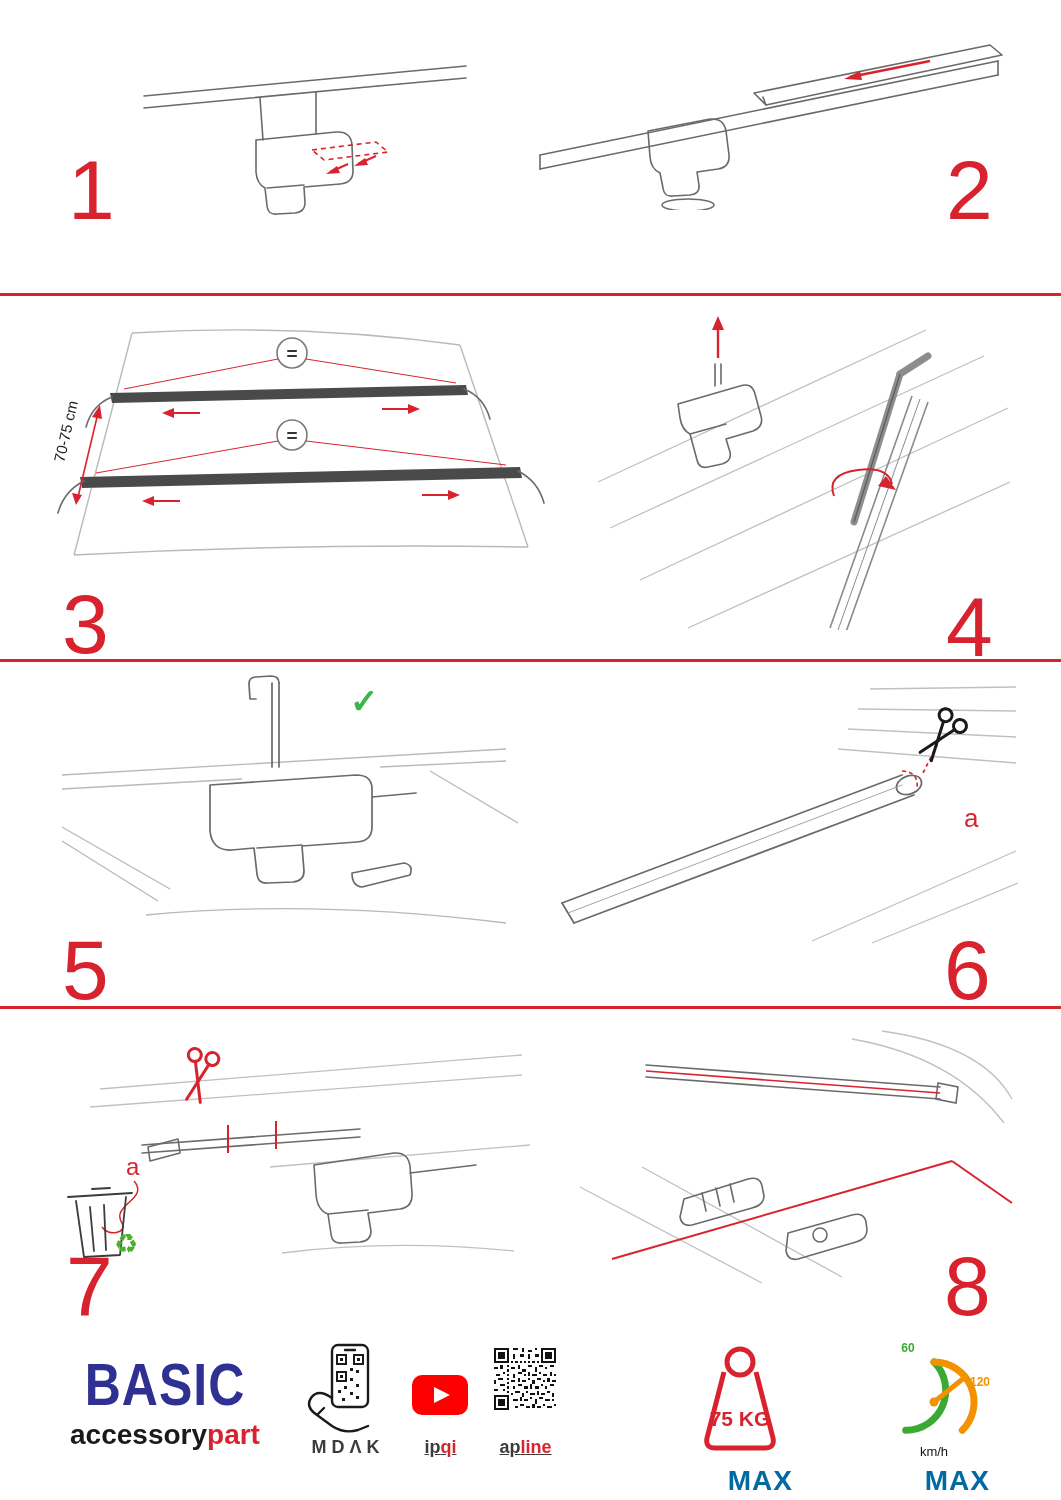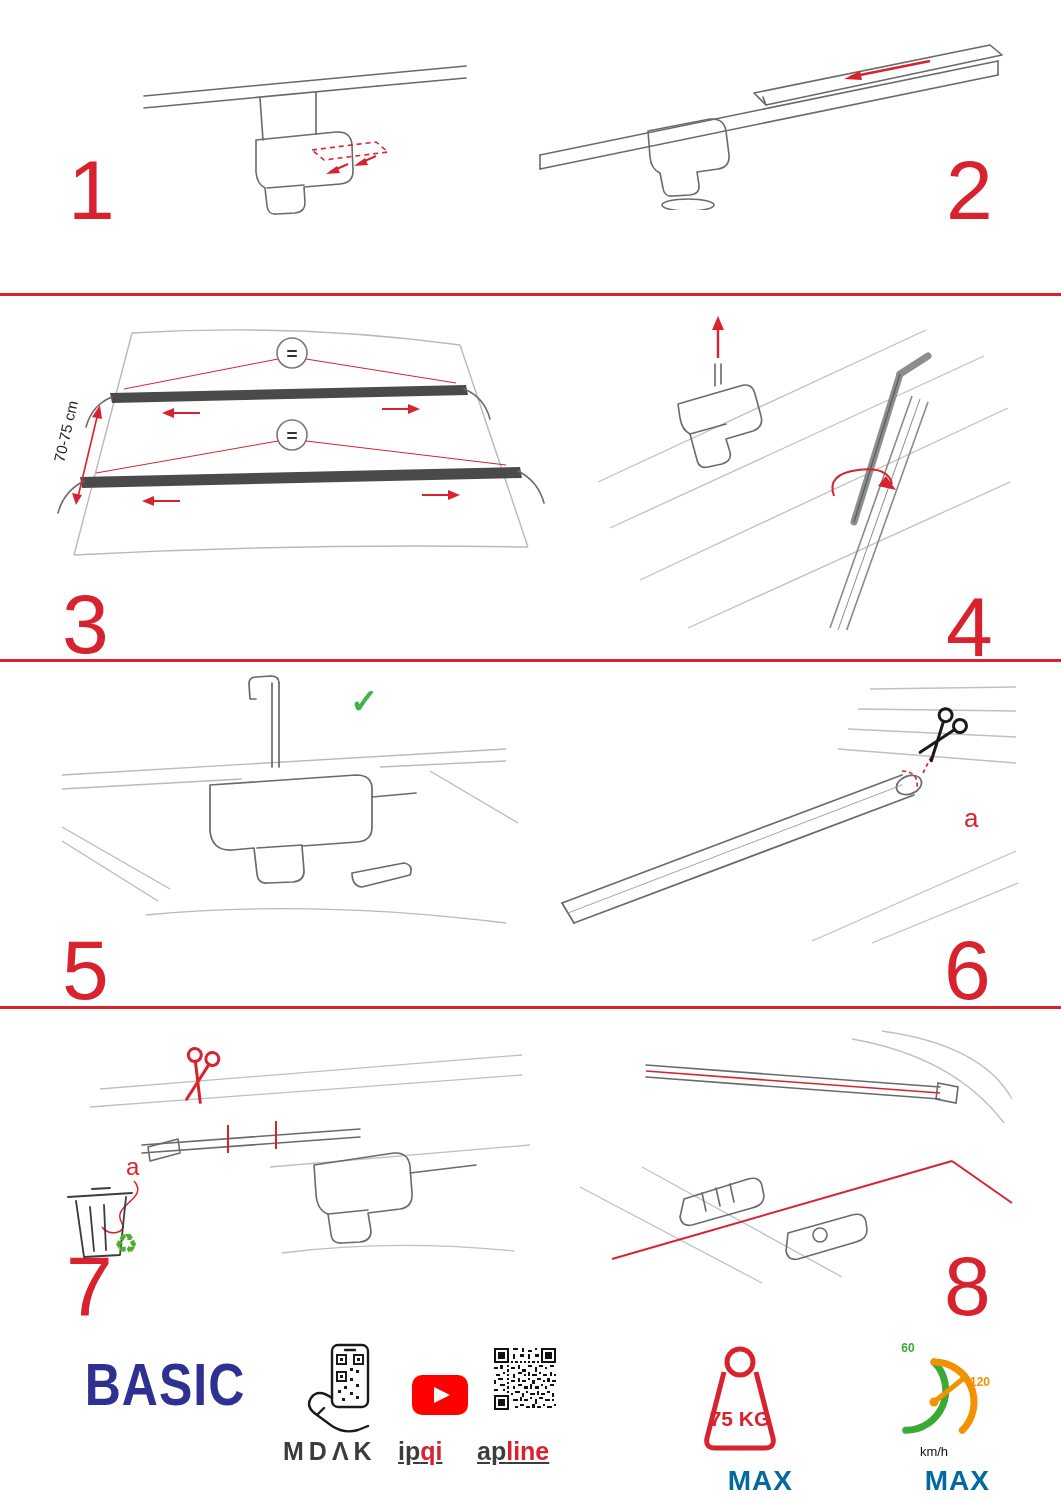--- a/index.html
+++ b/index.html
@@ -21,21 +21,21 @@
   .brand-title {
     left:72px; top:15px; width:186px; text-align:center;
     font-size:50px; font-weight:700; color:#2e3192;
     transform:scaleY(1.2); transform-origin:50% 0; letter-spacing:1px;
   }
   .brand-subtitle {
     left:52px; top:84px; width:226px; text-align:center;
     font-size:28px; font-weight:700; color:#1a1a1a; letter-spacing:0px;
   }
   .partner-label {
-    top:102px; font-size:25px; font-weight:600; color:#3c3c3b;
+    top:102px; text-align:center; font-size:18px; font-weight:600; color:#3c3c3b;
   }
   .partner-mdak { left:283px; width:130px; letter-spacing:5px; }
   .partner-ipqi { left:398px; width:85px;text-decoration:underline; }
   .partner-apline { left:477px; width:97px;text-decoration:underline; }
   .red { color:#d8232f; }
   .max-label {
     top:130px; text-align:right; font-size:28px; font-weight:700;
     color:#0369a1; letter-spacing:1px;
   }
   .weight-max { left:688px; width:105px; }
@@ -289,20 +289,21 @@
     </g>
     <g stroke="#d8232f" stroke-width="2" fill="none">
       <path d="M62 234 L402 136"></path>
       <path d="M402 136 L462 178"></path>
     </g>
   </svg>
 
   <div class="footer">
 
     <div class="brand-title">BASIC</div>
+    <div class="brand-subtitle"><span>accessory</span><span class="red">part</span></div>
 
     <svg style="left:298px; top:7px;" width="95" height="92" viewBox="0 0 95 92">
       <g stroke="#1a1a1a" stroke-width="2.4" fill="none" stroke-linecap="round" stroke-linejoin="round">
         <rect x="34" y="3" width="36" height="62" rx="6"></rect>
         <path d="M47 8 L57 8"></path>
         <path d="M34 56 Q20 46 13 56 Q7 65 19 73 L34 84 Q46 92 60 88 L70 84"></path>
         <path d="M26 66 L20 72"></path>
       </g>
       <g stroke="#1a1a1a" stroke-width="2" fill="none">
         <rect x="39" y="13" width="9" height="9"></rect>

